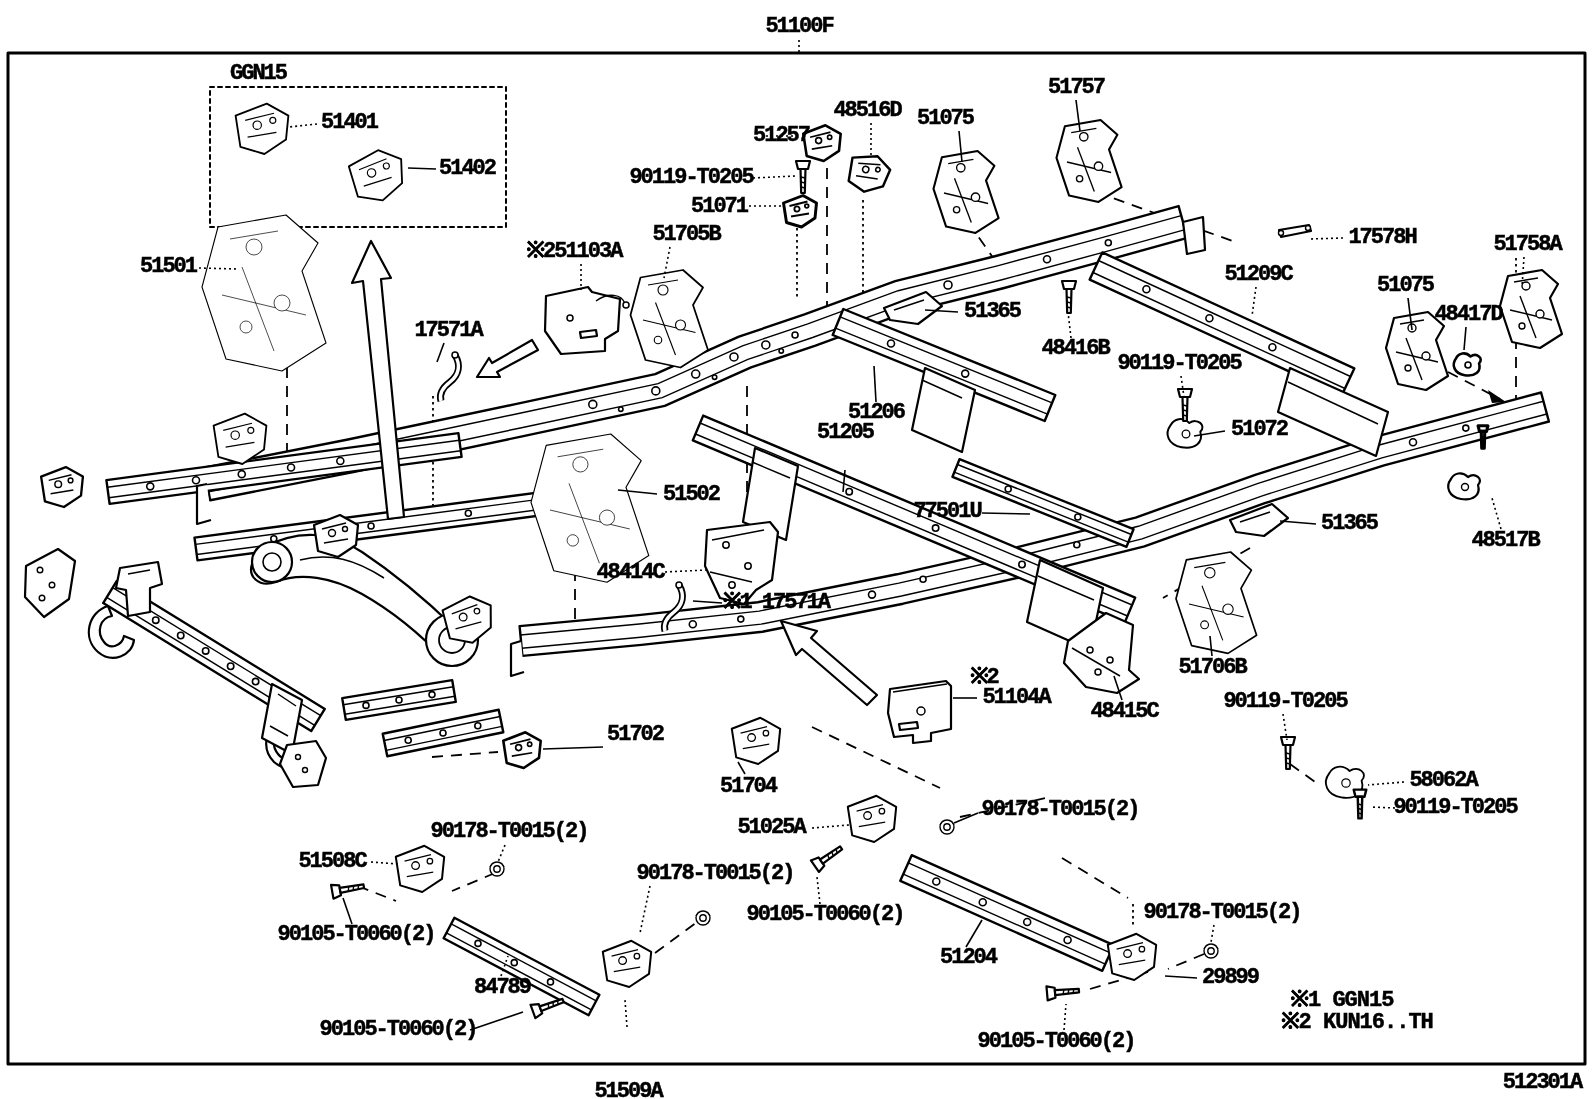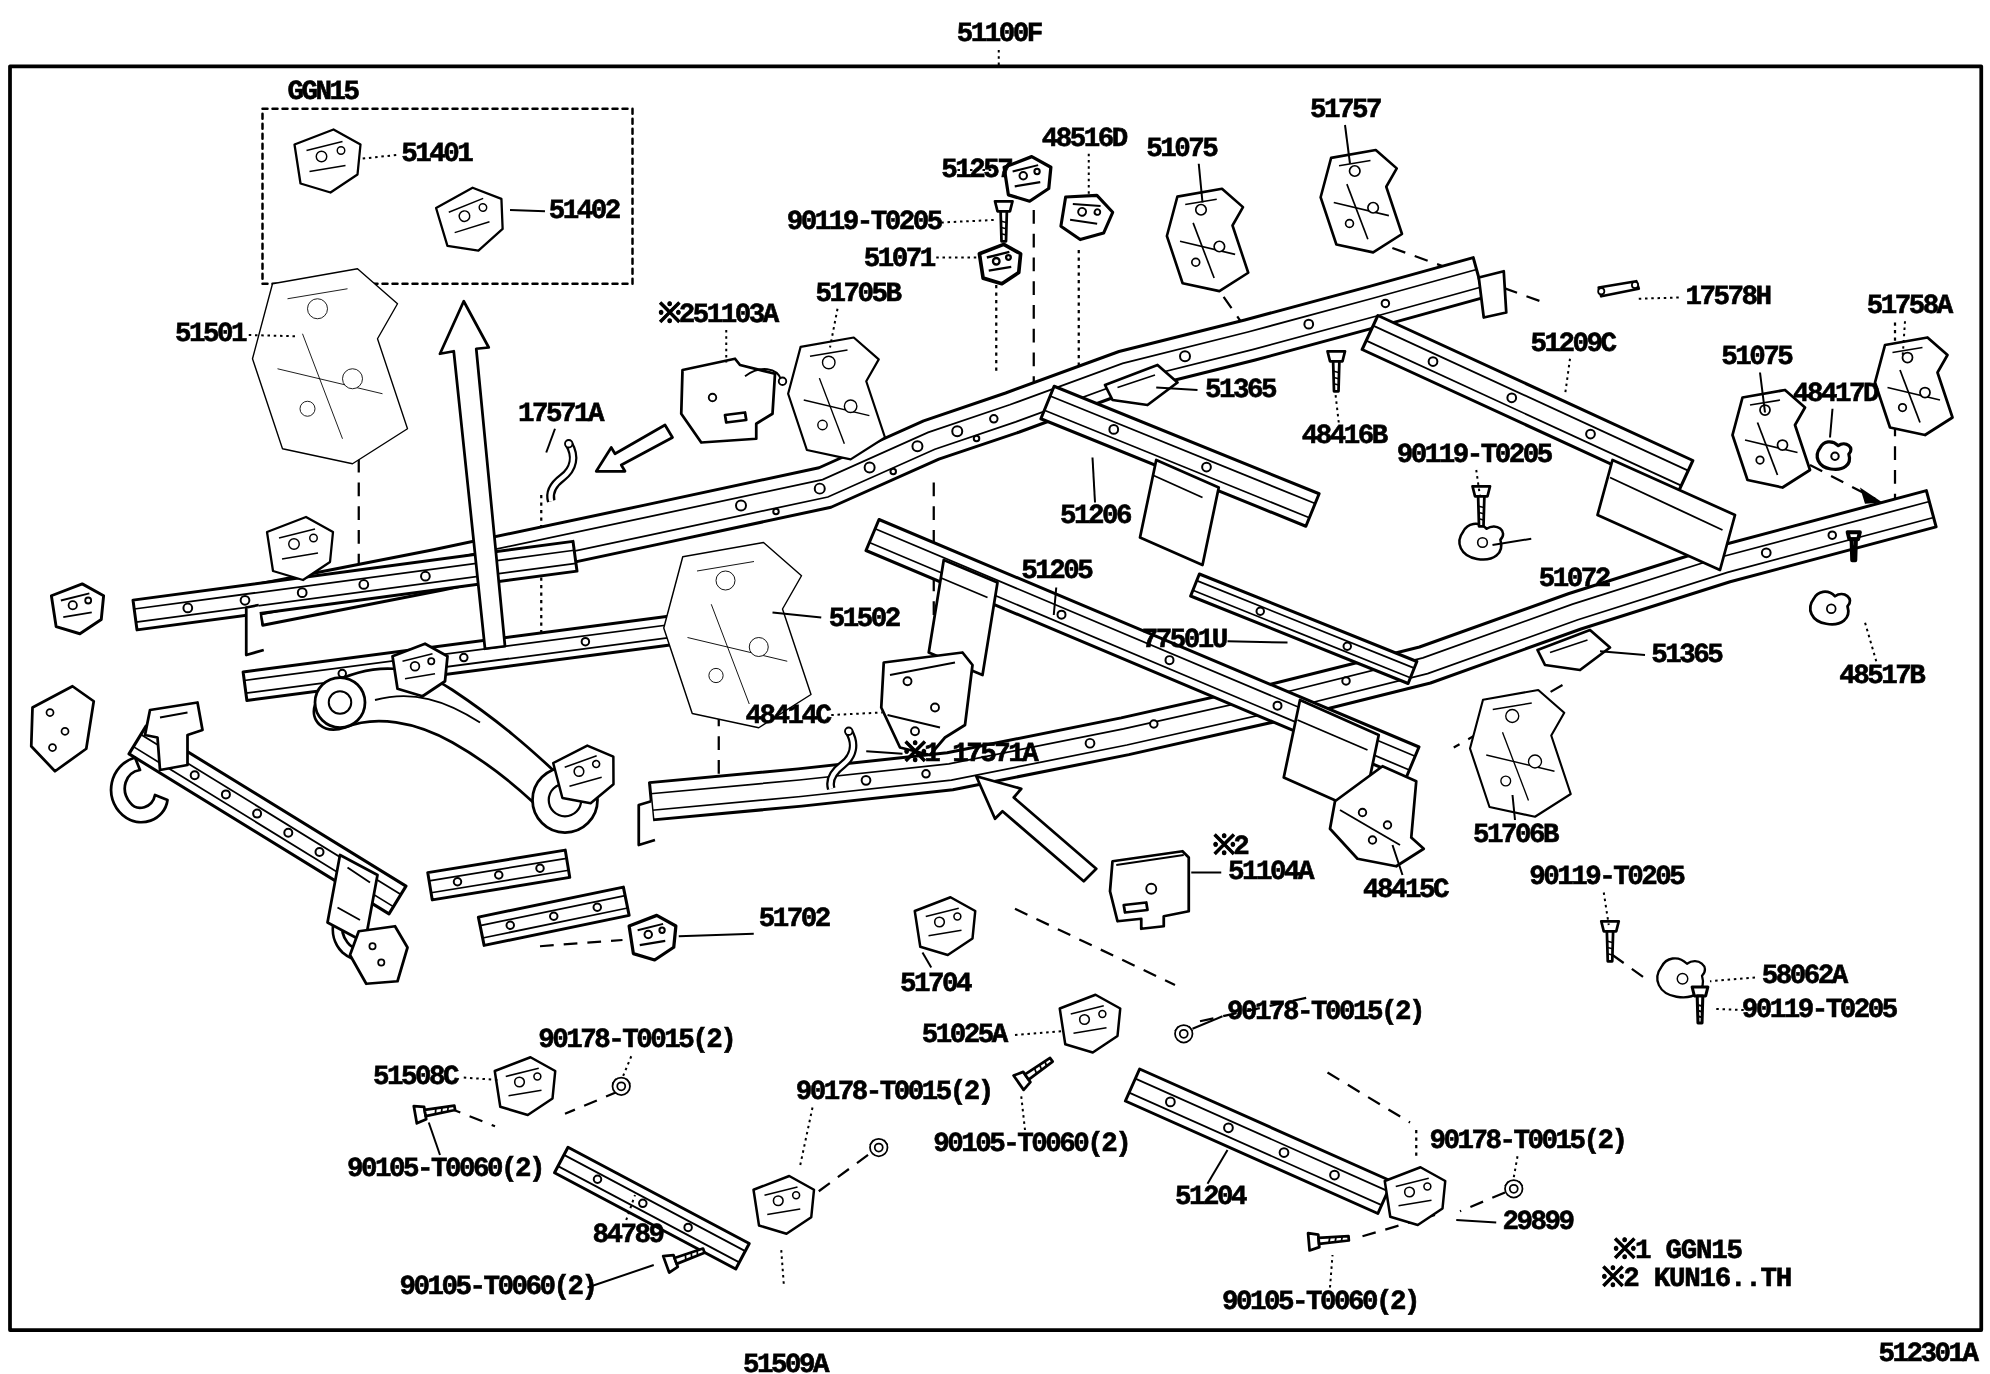--- a/index.html
+++ b/index.html
@@ -590,24 +590,24 @@
       <div class="lbl" style="left: 867px; top: 111px;">48516D</div>
       <div class="lbl" style="left: 945px; top: 119px;">51075</div>
       <div class="lbl" style="left: 1076px; top: 88px;">51757</div>
       <div class="lbl" style="left: 1382px; top: 238px;">17578H</div>
       <div class="lbl" style="left: 1527px; top: 245px;">51758A</div>
       <div class="lbl" style="left: 1258px; top: 275px;">51209C</div>
       <div class="lbl" style="left: 1405px; top: 286px;">51075</div>
       <div class="lbl" style="left: 1468px; top: 315px;">48417D</div>
       <div class="lbl" style="left: 1075px; top: 349px;">48416B</div>
       <div class="lbl" style="left: 1179px; top: 364px;">90119-T0205</div>
-      <div class="lbl" style="left: 1259px; top: 430px; margin-top: 33px;">51072</div>
+      <div class="lbl" style="left: 1259px; top: 430px;">51072</div>
       <div class="lbl" style="left: 992px; top: 312px;">51365</div>
       <div class="lbl" style="left: 876px; top: 413px;">51206</div>
-      <div class="lbl" style="left: 845px; top: 457px;">51205</div>
+      <div class="lbl" style="left: 845px; top: 433px;">51205</div>
       <div class="lbl" style="left: 691px; top: 495px;">51502</div>
       <div class="lbl" style="left: 947px; top: 512px;">77501U</div>
       <div class="lbl" style="left: 630px; top: 573px;">48414C</div>
       <div class="lbl" style="left: 776px; top: 603px;">※1 17571A</div>
       <div class="lbl" style="left: 984px; top: 678px;">※2</div>
       <div class="lbl" style="left: 1016px; top: 698px;">51104A</div>
       <div class="lbl" style="left: 1349px; top: 524px;">51365</div>
       <div class="lbl" style="left: 1505px; top: 541px;">48517B</div>
       <div class="lbl" style="left: 1212px; top: 668px;">51706B</div>
       <div class="lbl" style="left: 1124px; top: 712px;">48415C</div>

